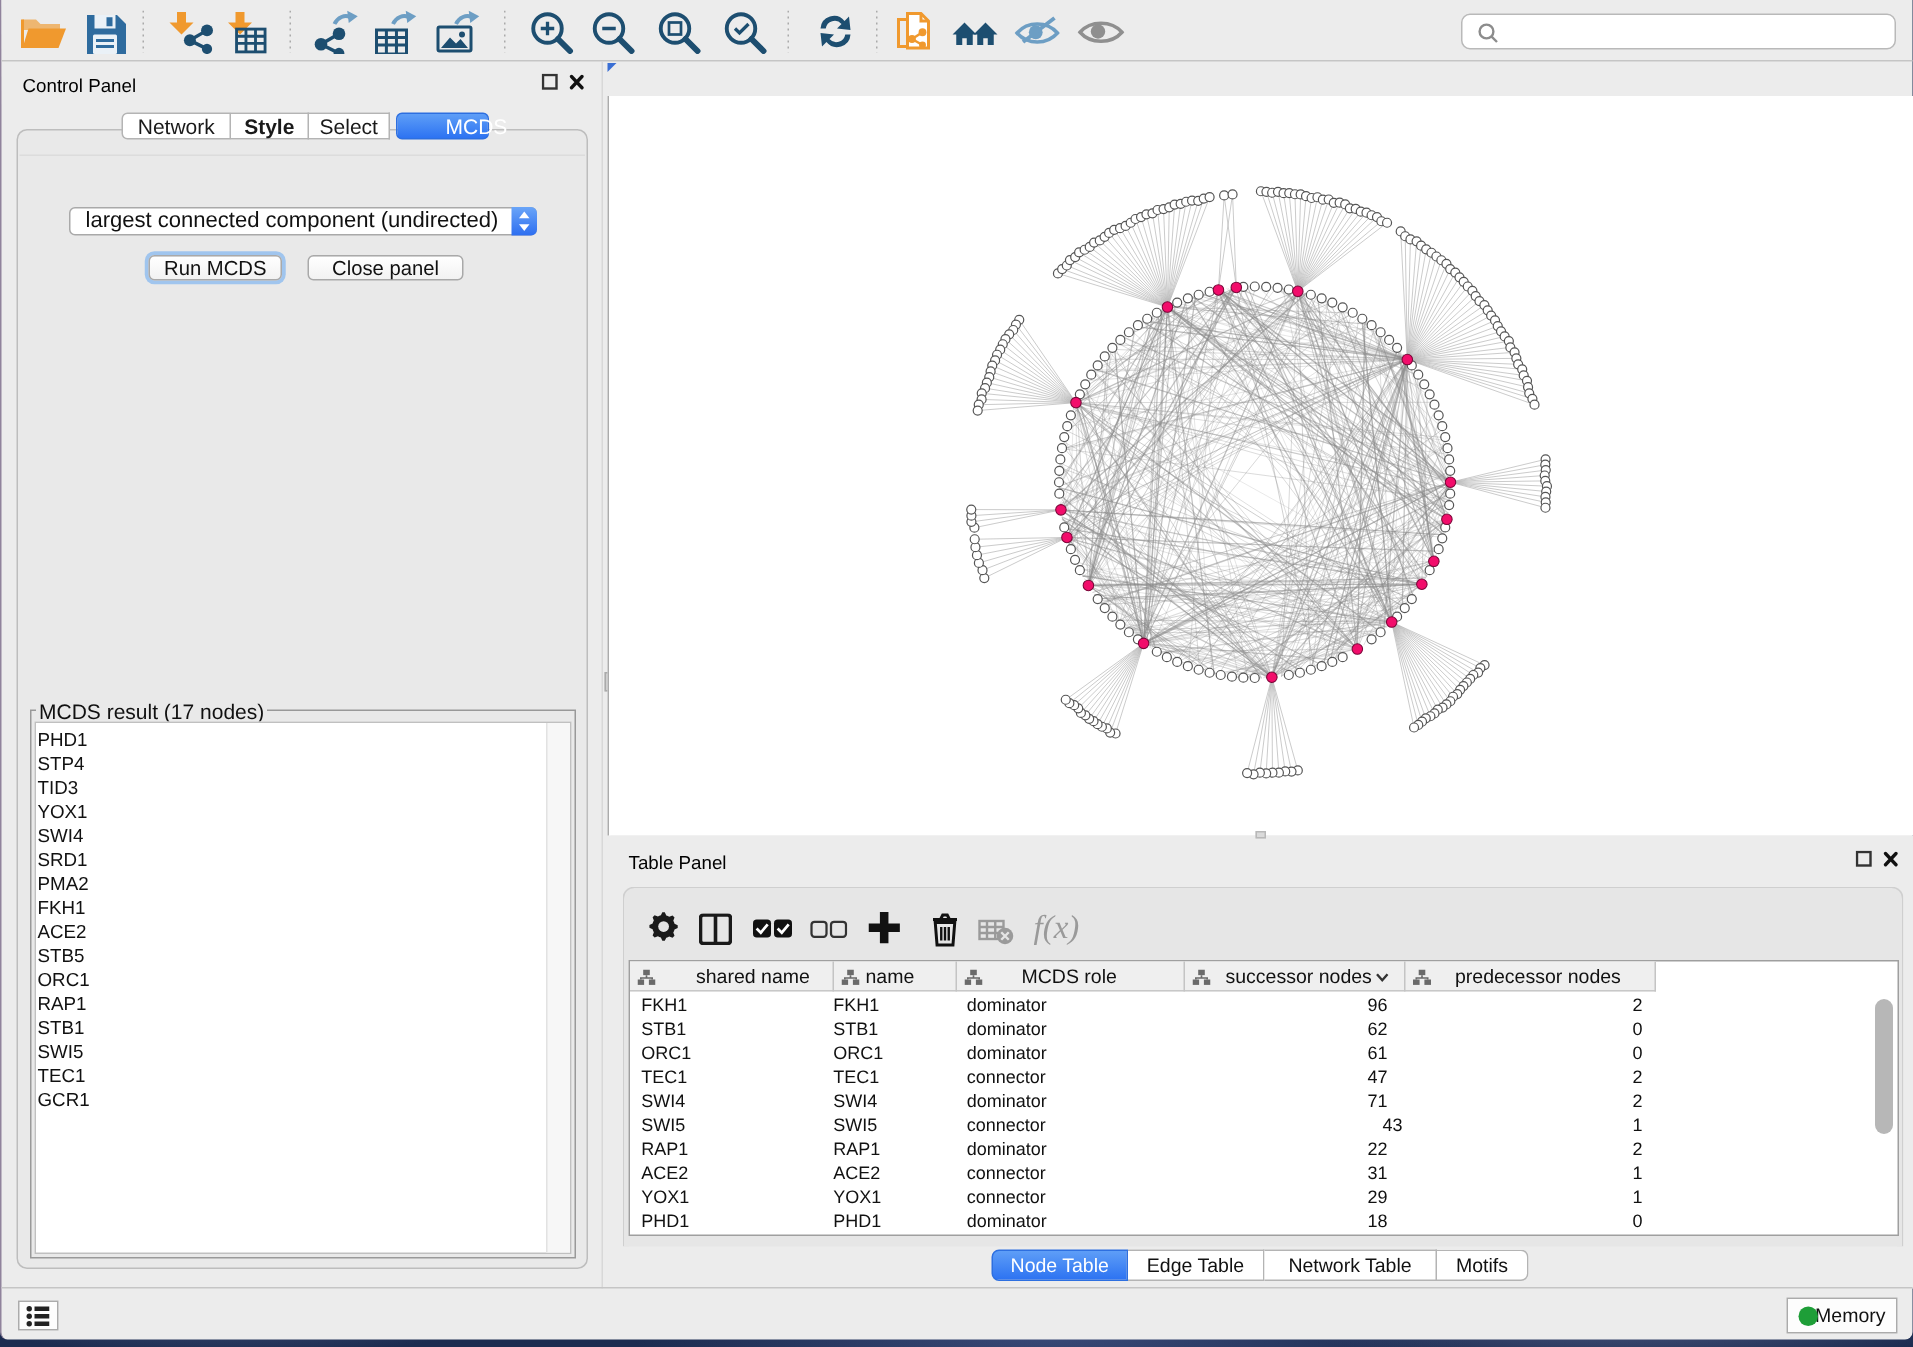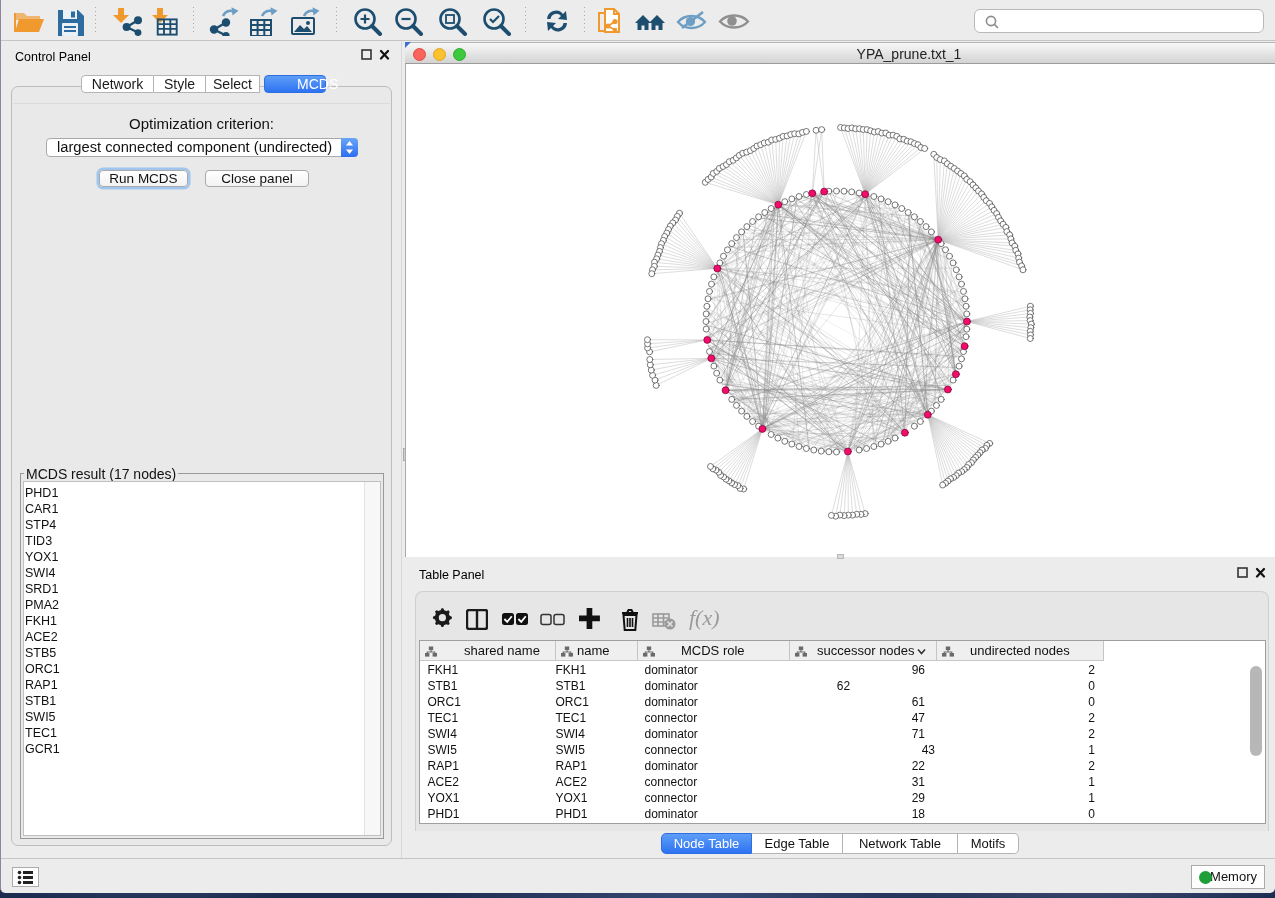--- a/index.html
+++ b/index.html
@@ -237,38 +237,36 @@
     <div class="winbtns"><svg width="11" height="11" viewBox="0 0 11 11" style="margin-right:7px;">
           <rect x="1" y="1" width="9" height="9" fill="none" stroke="#333" stroke-width="1.6"></rect>
         </svg><svg width="11" height="11" viewBox="0 0 11 11" style="">
           <path d="M2 2 L9 9.5 M9 2 L2 9.5" stroke="#111" stroke-width="2.2" stroke-linecap="round"></path>
         </svg></div>
     <div class="card">
         <div class="inner-line"></div>
       </div>
     <div class="tabs">
       <div class="tab" style="width:73px;">Network</div>
-        <div class="tab" style="width:52px;">Style</div>
+        <div class="tab" style="width:52px;font-weight:bold;">Style</div>
         <div class="tab" style="width:54px;">Select</div>
         <div class="tab sel last" style="width:62px; margin-left:4px; border-left:1px solid #2d6fe0; border-radius:4px;">MCDS</div>
     </div>
-    <div class="optlabel">Optimization criterion:</div>
     <div class="combo">largest connected component (undirected)<span class="arr"><svg width="17" height="19" viewBox="0 0 17 19" style="">
             <path d="M8.5 3 L12 7.5 H5 z" fill="#fff"></path>
             <path d="M8.5 16 L5 11.5 H12 z" fill="#fff"></path>
           </svg></span></div>
     <div class="btn focusring" style="left:98px; top:129px; width:89px; height:17px; line-height:16px;">Run MCDS</div>
     <div class="btn" style="left:204px; top:129px; width:104px; height:17px; line-height:16px;">Close panel</div>
     <div class="fieldset">
       <div class="legend">MCDS result (17 nodes)</div>
       <div class="listbox">
         <div class="sb"></div>
         <ul>
           <li>PHD1</li>
-            <li>CAR1</li>
             <li>STP4</li>
             <li>TID3</li>
             <li>YOX1</li>
             <li>SWI4</li>
             <li>SRD1</li>
             <li>PMA2</li>
             <li>FKH1</li>
             <li>ACE2</li>
             <li>STB5</li>
             <li>ORC1</li>
@@ -276,26 +274,20 @@
             <li>STB1</li>
             <li>SWI5</li>
             <li>TEC1</li>
             <li>GCR1</li>
         </ul>
       </div>
     </div>
   </div>
   <div class="netwin">
     <div style="position:absolute; left:0; top:0; width:0; height:0; border-top:6px solid #3b6fd4; border-right:6px solid transparent; z-index:5;"></div>
-    <div class="ntitle">
-      <div class="light" style="left:8px; background:#f9655c; border:1px solid #df4a44;"></div>
-      <div class="light" style="left:28px; background:#fbc12f; border:1px solid #e0a621;"></div>
-      <div class="light" style="left:48px; background:#3ec83e; border:1px solid #2aad31;"></div>
-      <div class="t">YPA_prune.txt_1</div>
-    </div>
     <div class="canvas">
       <svg width="869" height="493" viewBox="0 0 869 493">
           <g stroke-linecap="round">
 <g stroke="#8a8a8a" fill="none">
 <line x1="372.3" y1="140.7" x2="358.6" y2="366.4" stroke-width="0.7" stroke-opacity="0.31"></line>
 <line x1="372.3" y1="140.7" x2="300.0" y2="260.2" stroke-width="0.7" stroke-opacity="0.42"></line>
 <line x1="372.3" y1="140.7" x2="559.4" y2="237.2" stroke-width="0.45" stroke-opacity="0.26"></line>
 <line x1="372.3" y1="140.7" x2="300.0" y2="258.8" stroke-width="0.6" stroke-opacity="0.30"></line>
 <line x1="372.3" y1="140.7" x2="560.5" y2="268.7" stroke-width="0.5" stroke-opacity="0.35"></line>
 <line x1="372.3" y1="140.7" x2="301.4" y2="276.8" stroke-width="0.5" stroke-opacity="0.41"></line>
@@ -1276,35 +1268,35 @@
             </div>
             <div class="th" style="left:517px;width:167px;">
               <svg width="12" height="11" viewBox="0 0 12 11" style="position:absolute;left:5px;top:5px;">
                 <g fill="#6a6a6a">
                   <rect x="3.8" y="0.5" width="4.4" height="3.6"></rect>
                   <rect x="0" y="7" width="4.4" height="3.6"></rect>
                   <rect x="7.6" y="7" width="4.4" height="3.6"></rect>
                   <path d="M6 4.1 v1.9 M2.2 7 V6 h7.6 v1" stroke="#6a6a6a" stroke-width="1.1" fill="none"></path>
                 </g>
               </svg>
-              <span style="position:absolute;left:33px;top:0;">undirected nodes</span>
+              <span style="position:absolute;left:33px;top:0;">predecessor nodes</span>
             </div>
           </div>
         <div class="trow" style="top:21px;">
 <span class="tc" style="left:7.5px;">FKH1</span>
             <span class="tc" style="left:135.5px;">FKH1</span>
 <span class="tc" style="left:224.5px;">dominator</span>
             <span class="tc" style="left:370px;width:135px;text-align:right;">96</span>
 <span class="tc" style="left:517px;width:158px;text-align:right;">2</span>
           </div>
           <div class="trow" style="top:37px;">
 <span class="tc" style="left:7.5px;">STB1</span>
             <span class="tc" style="left:135.5px;">STB1</span>
 <span class="tc" style="left:224.5px;">dominator</span>
-            <span class="tc" style="left:356px;width:135px;text-align:center;">62</span>
+            <span class="tc" style="left:370px;width:135px;text-align:right;">62</span>
 <span class="tc" style="left:517px;width:158px;text-align:right;">0</span>
           </div>
           <div class="trow" style="top:53px;">
 <span class="tc" style="left:7.5px;">ORC1</span>
             <span class="tc" style="left:135.5px;">ORC1</span>
 <span class="tc" style="left:224.5px;">dominator</span>
             <span class="tc" style="left:370px;width:135px;text-align:right;">61</span>
 <span class="tc" style="left:517px;width:158px;text-align:right;">0</span>
           </div>
           <div class="trow" style="top:69px;">

